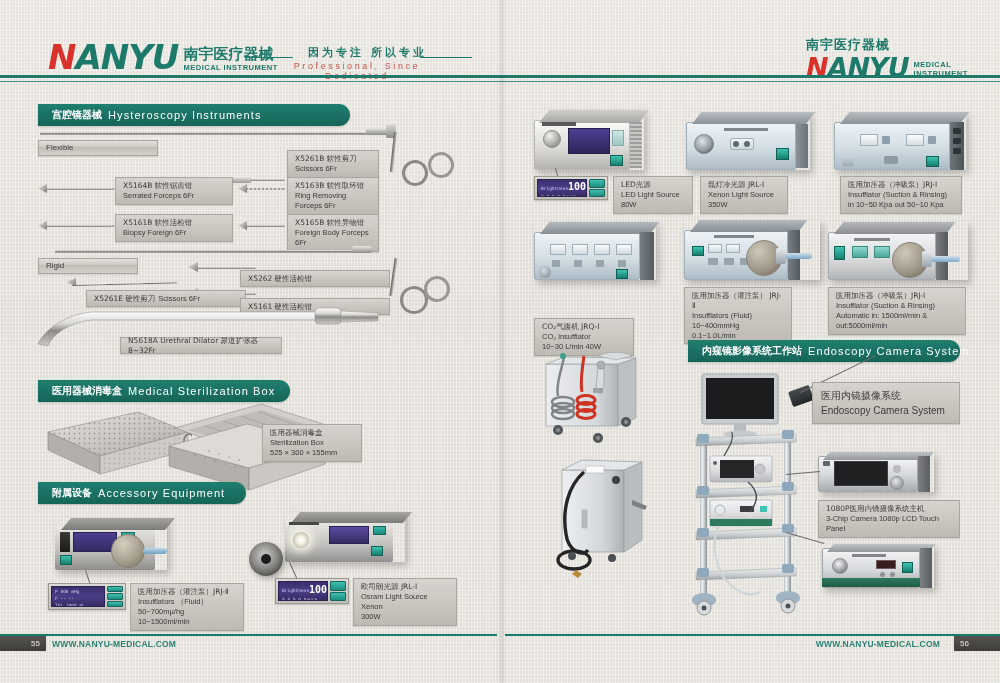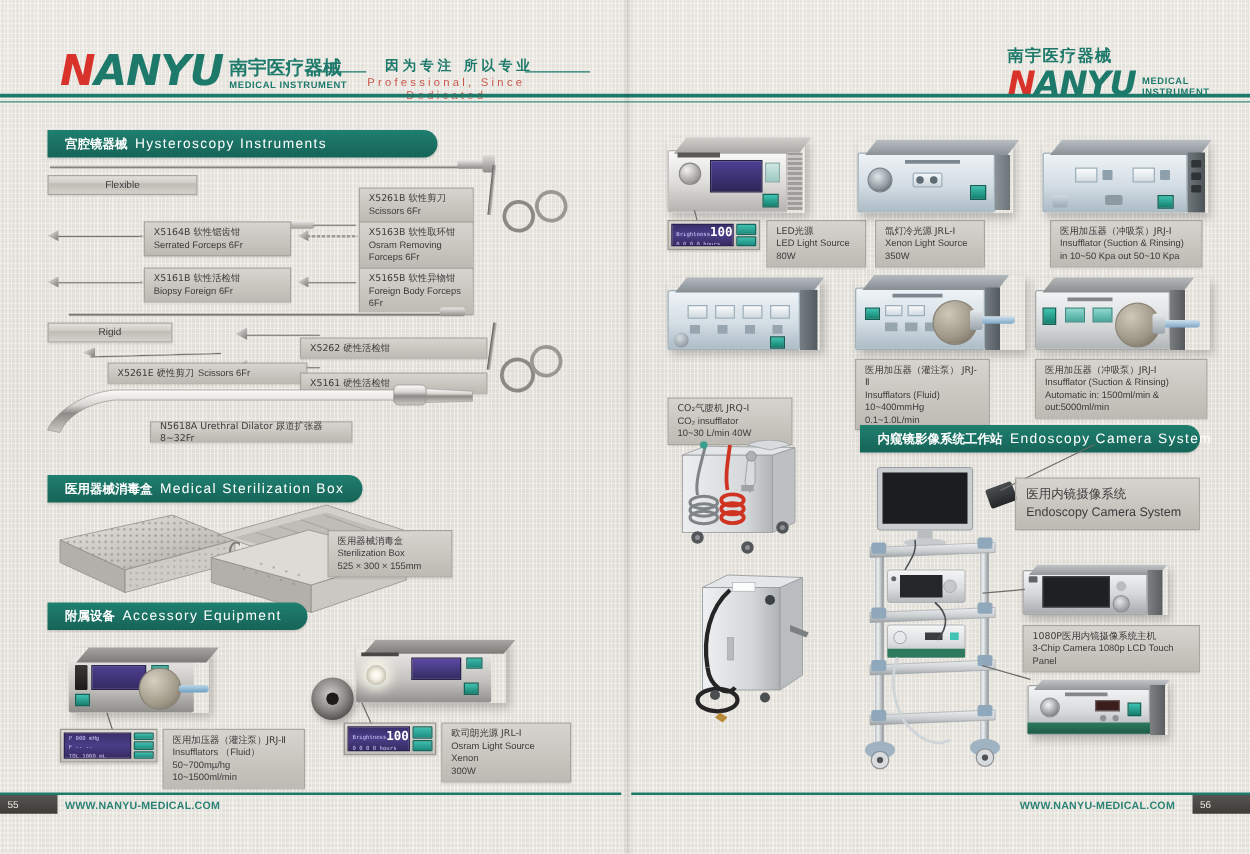--- a/index.html
+++ b/index.html
@@ -71,21 +71,20 @@
   }
   .plate .cn { font-family:"DejaVu Sans", sans-serif; font-size:7.5px; display:block; }
   .plate .en { font-size:7.5px; display:block; }
   .plate .en2 { font-size:7.5px; display:block; }
   .plate.inline { display:flex; align-items:center; }
   .plate.inline .cn { display:inline; margin-right:3px; }
   .plate.inline .en { display:inline; }
 
   .plate.glossy {
     background: linear-gradient(180deg,#e3e0db 0%, #cfccc6 40%, #bfbcb6 42%, #d4d1cb 100%);
-    justify-content: center;
   }
 
   
   .lcd-box {
     position:absolute;
     background:linear-gradient(180deg,#dddad5,#c3c0ba);
     border:1px solid #9b9892;
     display:flex; align-items:center;
     padding:2px;
     box-shadow:0 1px 2px rgba(0,0,0,0.18);
@@ -216,21 +215,21 @@
   <div class="plate" style="left:115px; top:214px; width:118px;">
     <span class="cn">X5161B 软性活检钳</span>
     <span class="en">Biopsy Foreign 6Fr</span>
   </div>
   <div class="plate" style="left:287px; top:150px; width:92px;">
     <span class="cn">X5261B 软性剪刀</span>
     <span class="en">Scissors 6Fr</span>
   </div>
   <div class="plate" style="left:287px; top:177px; width:92px;">
     <span class="cn">X5163B 软性取环钳</span>
-    <span class="en">Osram Removing Forceps 6Fr</span>
+    <span class="en">Ring Removing Forceps 6Fr</span>
   </div>
   <div class="plate" style="left:287px; top:214px; width:92px;">
     <span class="cn">X5165B 软性异物钳</span>
     <span class="en">Foreign Body Forceps 6Fr</span>
   </div>
 
   <div class="shaft" style="left:55px; top:250px; width:300px; height:2.5px;"></div>
   <div class="tip" style="left:352px; top:246px; width:20px; height:7px; border-radius:2px;"></div>
 
   <div class="plate glossy" style="left:38px; top:258px; width:100px; height:16px; display:flex; align-items:center;">
@@ -724,21 +723,21 @@
     <div style="position:absolute; left:68px; top:28px; width:5px; height:5px; background:#8e9294; border-radius:50%;"></div>
     <div style="position:absolute; left:80px; top:18px; width:11px; height:11px; background:linear-gradient(180deg,#3fc3b2,#147f6d); border:1px solid #116053;"></div>
     <div style="position:absolute; left:30px; top:10px; width:34px; height:3px; background:#84878a;"></div>
   </div>
   <div class="leader" style="left:786px; top:532px; width:40px; transform:rotate(16deg);"></div>
 
 
   <div class="foot-rule" style="left:0; top:634px; width:497px;"></div>
   <div class="foot-rule" style="left:505px; top:634px; width:495px;"></div>
 
-  <div class="pg-badge" style="left:0; top:636px; width:46px; justify-content:flex-start;">
+  <div class="pg-badge" style="left:0; top:636px; width:46px; justify-content:flex-end;">
     <span>55</span>
   </div>
   <div class="foot-url" style="left:52px; top:639px;">WWW.NANYU-MEDICAL.COM</div>
 
   <div class="foot-url" style="right:60px; top:639px;">WWW.NANYU-MEDICAL.COM</div>
   <div class="pg-badge" style="right:0; top:636px; width:46px;">
     <span>56</span>
   </div>
 
 </div>

